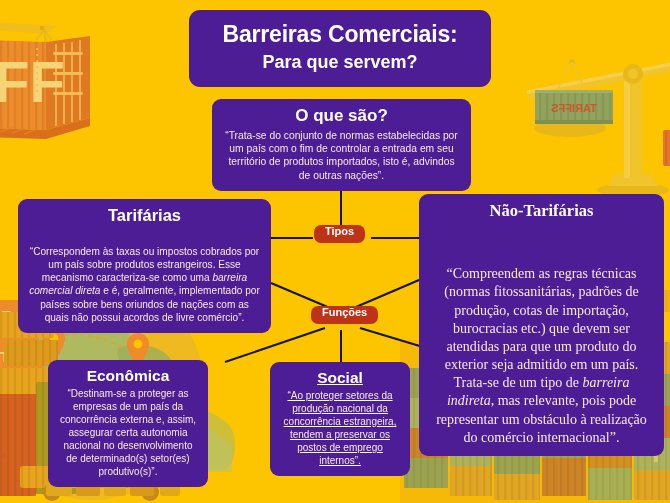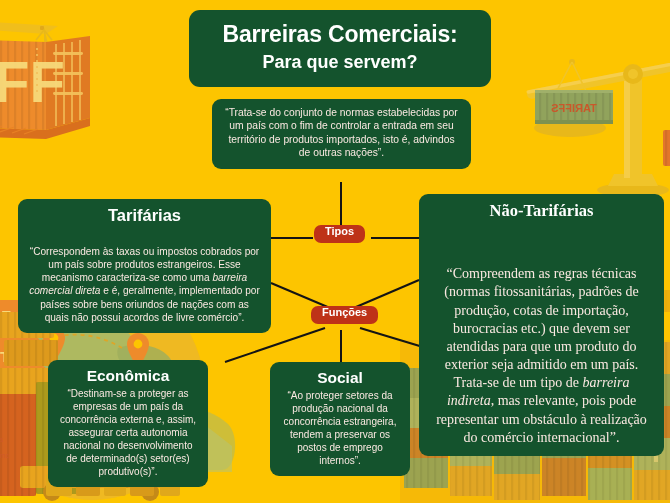--- a/index.html
+++ b/index.html
@@ -39,21 +39,21 @@
 
   
   .layer-cards {
     position: absolute;
     inset: 0;
     z-index: 2;
   }
 
   .card {
     position: absolute;
-    background: #14532d;
+    background: #4c1d95;
     border-radius: 9px;
     color: #ffffff;
     text-align: center;
     padding: 7px 10px 9px 10px;
   }
 
   .card-title {
     font-weight: bold;
     color: #ffffff;
     line-height: 1.16;
@@ -136,20 +136,21 @@
     top: 360px;
     width: 160px;
   }
   #card-economic .card-title { font-size: 15.5px; margin-bottom: 2px; }
   #card-economic .card-body { font-size: 10px; }
 
   #card-social {
     left: 270px;
     top: 362px;
     width: 140px;
+    text-decoration: underline;
   }
   #card-social .card-title { font-size: 15.5px; margin-bottom: 2px; }
   #card-social .card-body { font-size: 10px; }
 
   #card-quality {
     left: 448px;
     top: 358px;
     width: 197px;
   }
   #card-quality .card-title { font-size: 15.5px; margin-bottom: 2px; }
@@ -440,20 +441,21 @@
   </svg>
 
   <div class="layer-cards">
 
     <div class="card" id="card-main-title">
       <div class="t1">Barreiras Comerciais:</div>
       <div class="t2">Para que servem?</div>
     </div>
 
     <div class="card" id="card-definition">
+      <div class="card-title">O que são?</div>
       <div class="card-body">“Trata-se do conjunto de normas estabelecidas por um país com o fim de controlar a entrada em seu território de produtos importados, isto é, advindos de outras nações”.</div>
     </div>
 
     <div class="card" id="card-tariff">
       <div class="card-title">Tarifárias</div>
       <div class="card-body"><span>“Correspondem às taxas ou impostos cobrados por um país sobre produtos estrangeiros. Esse mecanismo caracteriza-se como uma </span><i>barreira comercial direta</i><span> e é, geralmente, implementado por países sobre bens oriundos de nações com as quais não possui acordos de livre comércio”.</span></div>
     </div>
 
     <div class="card" id="card-nontariff">
       <div class="card-title">Não-Tarifárias</div>

